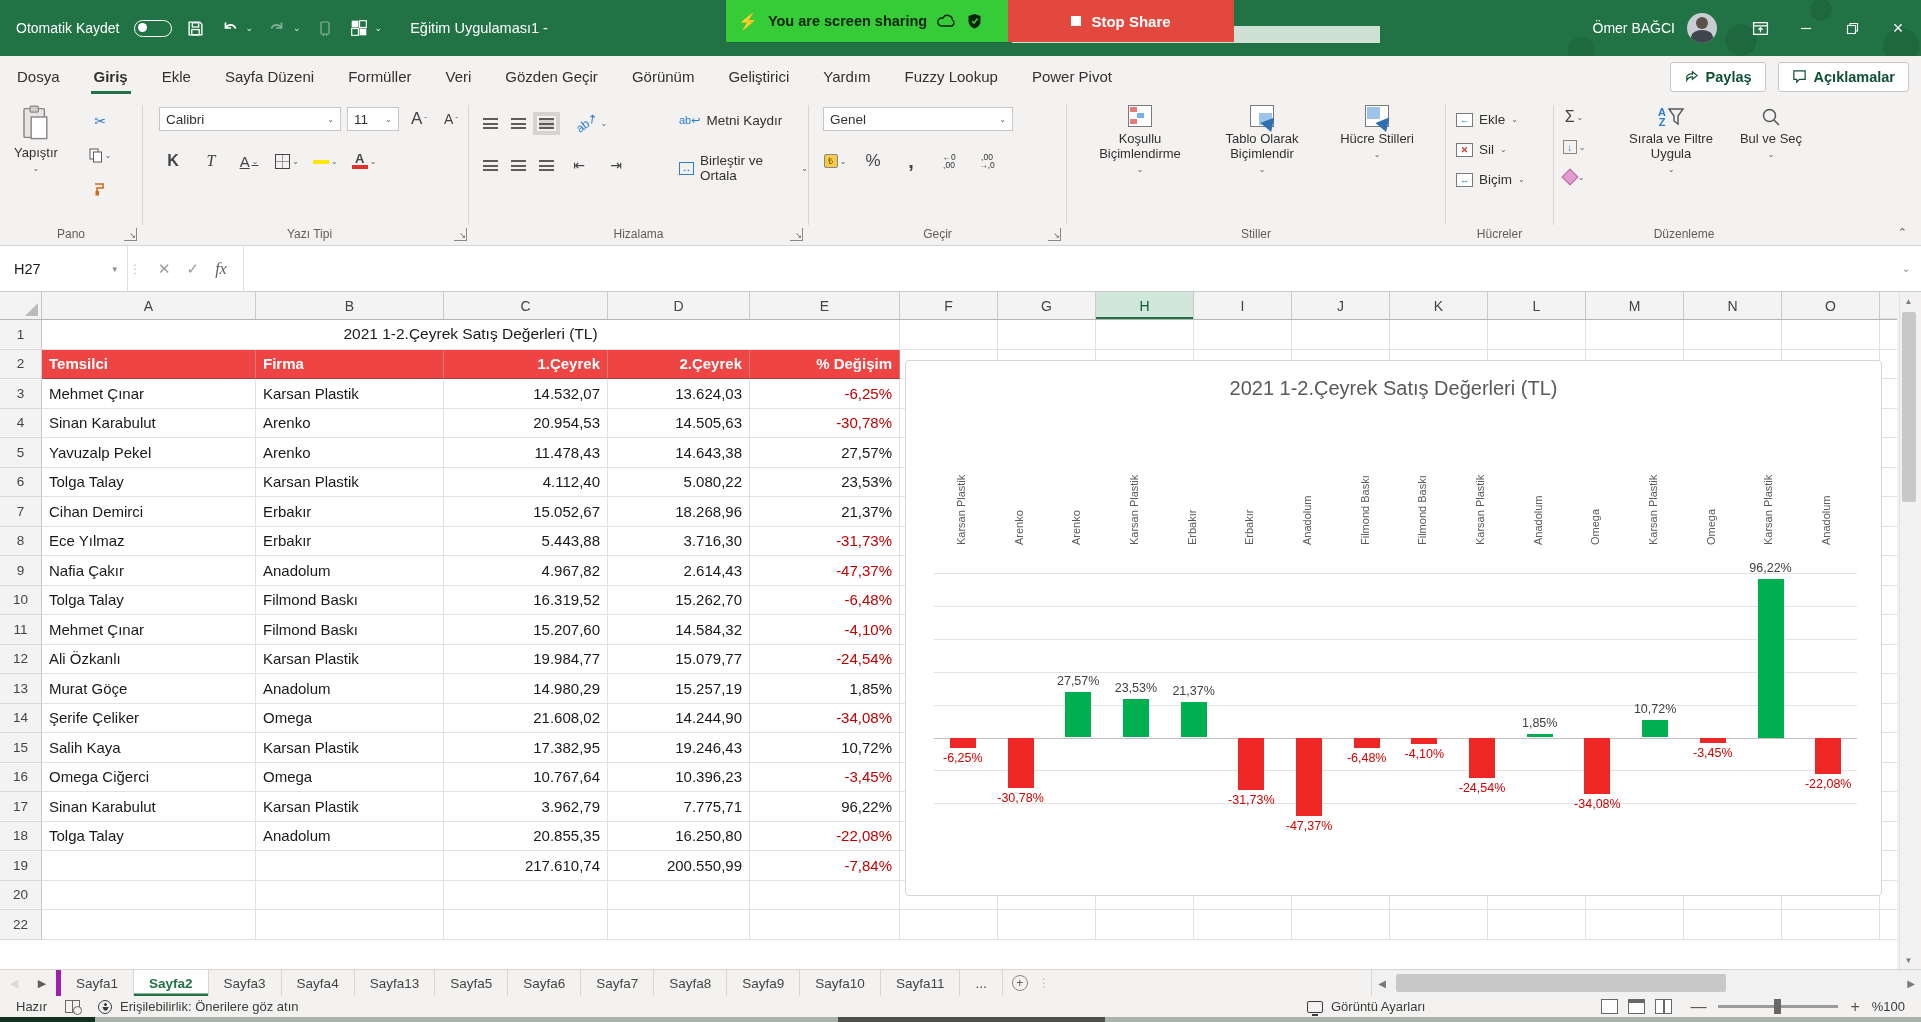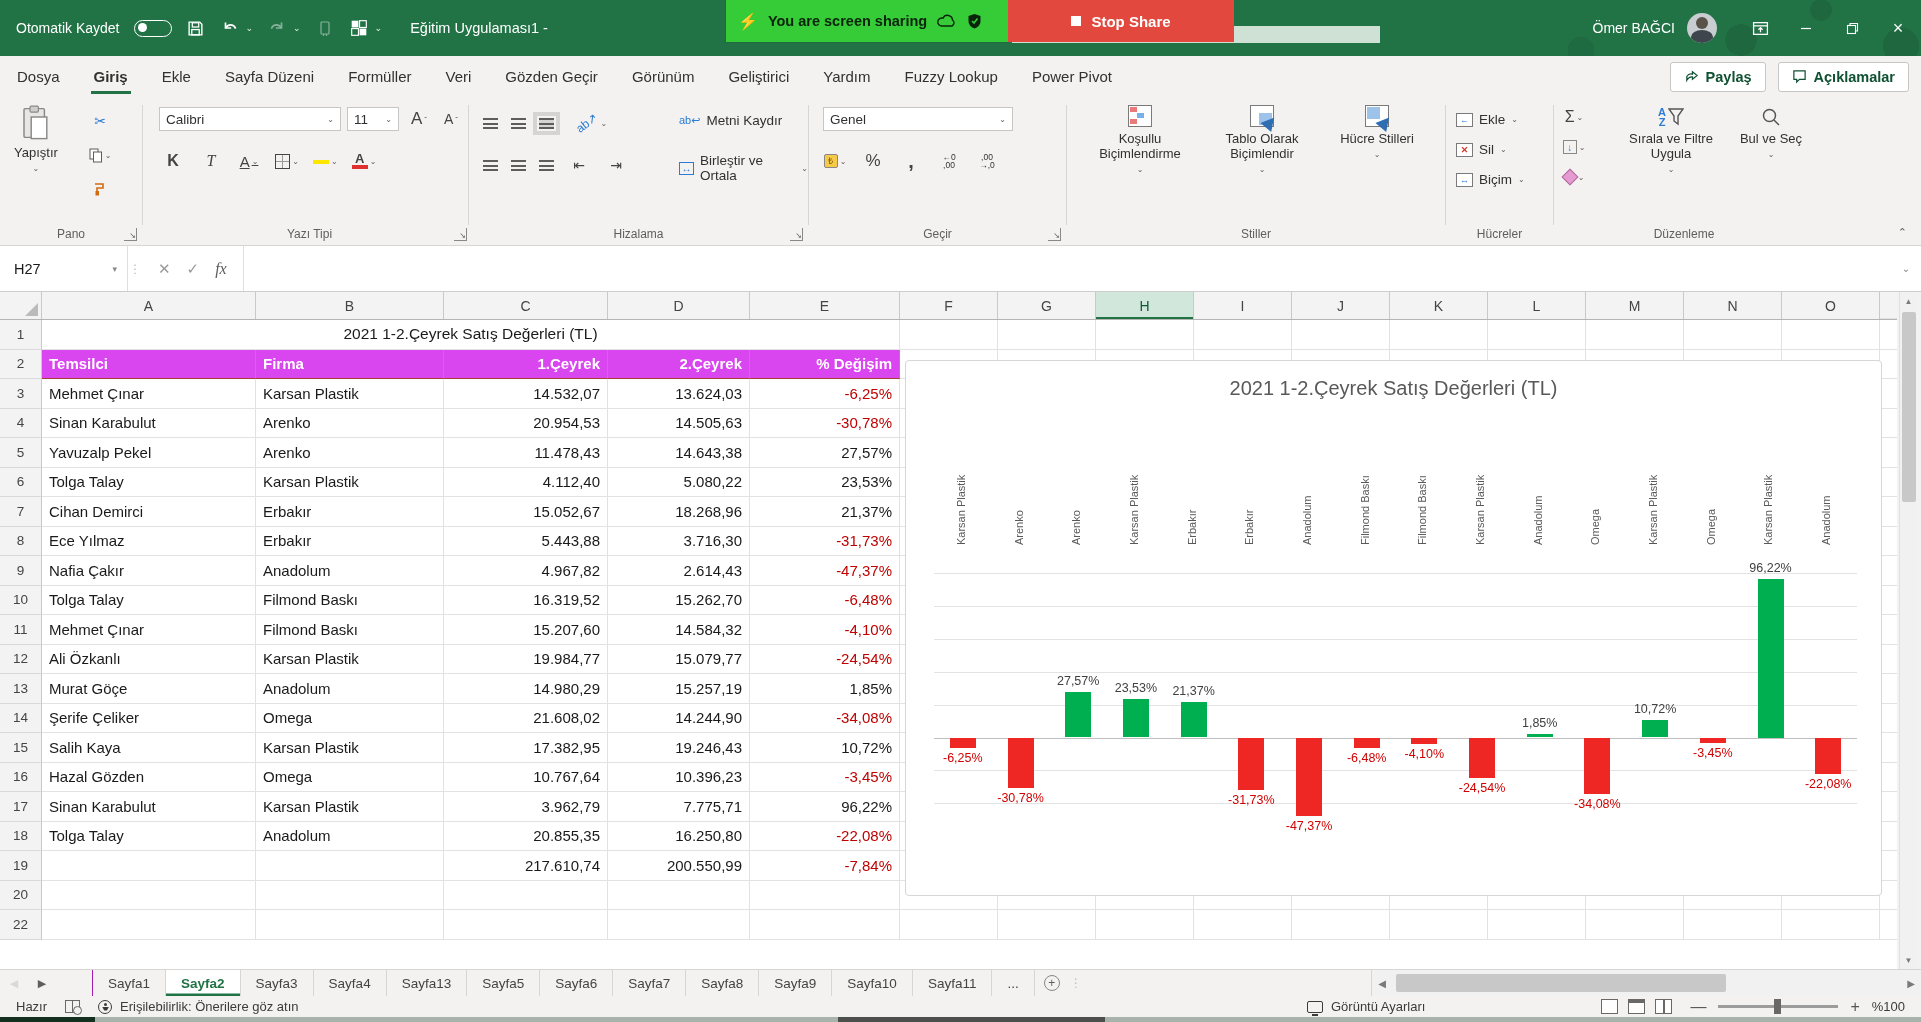--- a/index.html
+++ b/index.html
@@ -86,21 +86,21 @@
   #colheads { display:flex; height:28px; background:#f3f3f3; border-bottom:1px solid #b5b5b5; }
   .corner { width:42px; border-right:1px solid #c9c9c9; position:relative; background:#f3f3f3; }
   .corner::after { content:""; position:absolute; right:3px; bottom:3px; border-left:13px solid transparent; border-bottom:13px solid #bdbbb9; }
   .colhead { border-right:1px solid #c9c9c9; display:flex; align-items:center; justify-content:center; font-size:14px; color:#444; }
   .colhead.sel { background:#d2e7dc; color:#0e5c33; box-shadow:inset 0 -2px 0 #217346; }
   .grow { display:flex; height:29.5px; }
   .rowhead { width:42px; background:#f3f3f3; border-right:1px solid #c9c9c9; border-bottom:1px solid #d9d9d9; display:flex; align-items:center; justify-content:center; font-size:13.5px; color:#444; }
   .cell { border-right:1px solid #e2e2e2; border-bottom:1px solid #e2e2e2; font-size:15px; color:#1a1a1a; display:flex; align-items:center; padding:0 7px; white-space:nowrap; overflow:hidden; }
   .cell.right { justify-content:flex-end; }
   .cell.center { justify-content:center; }
-  .cell.hdr { background:#d946ef; color:#fff; font-weight:bold; border-right:1px solid #cf7a77; border-bottom:1px solid #a63f3c; }
+  .cell.hdr { background:#ef4444; color:#fff; font-weight:bold; border-right:1px solid #cf7a77; border-bottom:1px solid #a63f3c; }
   .cell.neg { color:#c00000; }
   .filler { flex:1; border-bottom:1px solid #e2e2e2; }
 
   
   #chart { position:absolute; left:905px; top:68px; width:977px; height:536px; background:#fff; border:1px solid #d6d6d6; border-radius:4px; }
   #chart-title { position:absolute; top:16px; left:0; right:0; text-align:center; font-size:20px; color:#595959; }
   .cat-lab { position:absolute; top:62px; height:122px; writing-mode:vertical-rl; transform:rotate(180deg); font-size:11px; color:#595959; text-align:left; display:flex; align-items:center; }
   .gline { position:absolute; left:28px; width:923px; height:1px; background:#e3e3e3; }
   .gline.zero { background:#bfbfbf; }
   .bar { position:absolute; }
@@ -113,21 +113,21 @@
   #vscroll { position:absolute; right:4px; top:292px; width:18px; height:677px; background:#f1f1f1; border-left:1px solid #e1e1e1; }
   #vscroll .arr { height:18px; display:flex; align-items:center; justify-content:center; font-size:8px; color:#7a7a7a; }
   #vscroll .thumb { position:absolute; left:2px; top:20px; width:14px; height:190px; background:#c8c8c8; border-radius:2px; }
   #vscroll .arr.dn { position:absolute; bottom:0; left:0; right:0; }
 
   
   #sheetbar { position:absolute; left:0; top:969px; width:1921px; height:27px; background:#f3f2f1; border-top:1px solid #d8d6d4; display:flex; align-items:stretch; font-size:13.5px; color:#444; }
   .nav { width:28px; display:flex; align-items:center; justify-content:center; font-size:11px; color:#605e5c; }
   .nav.dim { color:#bdbbb9; }
   .stab { padding:0 15px; display:flex; align-items:center; border-right:1px solid #d8d6d4; white-space:nowrap; }
-  .stab:first-of-type { border-left:1px solid #a21caf;margin-left:36px; }
+  .stab:first-of-type { border-left:5px solid #a21caf; }
   .stab.active { background:#fff; color:#217346; font-weight:bold; box-shadow:inset 0 -2.5px 0 #217346; }
   .newsheet { width:34px; display:flex; align-items:center; justify-content:center; }
   .newsheet .circ { width:16px; height:16px; border:1px solid #8a8886; border-radius:50%; display:flex; align-items:center; justify-content:center; font-size:12px; color:#605e5c; line-height:0; }
   #sheetbar .spacer { flex:1; }
   #hscroll { width:550px; display:flex; align-items:center; background:#f1f1f1; border-left:1px solid #d8d6d4; }
   #hscroll .arr { width:20px; text-align:center; font-size:10px; color:#7a7a7a; }
   #hscroll .track { flex:1; height:100%; position:relative; }
   #hscroll .thumb { position:absolute; left:4px; top:4px; height:18px; width:330px; background:#c8c8c8; border-radius:2px; }
 
   
@@ -804,21 +804,21 @@
         <div class="cell" style="width: 98px;"></div>
         <div class="cell" style="width: 98px;"></div>
         <div class="cell" style="width: 98px;"></div>
         <div class="cell" style="width: 98px;"></div>
         <div class="cell" style="width: 98px;"></div>
         <div class="cell" style="width: 98px;"></div>
         <div class="filler"></div>
       </div>
       <div class="grow">
         <div class="rowhead">16</div>
-        <div class="cell " style="width: 214px;">Hazal Gözden</div>
+        <div class="cell " style="width: 214px;">Omega Ciğerci</div>
         <div class="cell " style="width: 188px;">Omega</div>
         <div class="cell right" style="width: 164px;">10.767,64</div>
         <div class="cell right" style="width: 142px;">10.396,23</div>
         <div class="cell right neg" style="width: 150px;">-3,45%</div>
         <div class="cell" style="width: 98px;"></div>
         <div class="cell" style="width: 98px;"></div>
         <div class="cell" style="width: 98px;"></div>
         <div class="cell" style="width: 98px;"></div>
         <div class="cell" style="width: 98px;"></div>
         <div class="cell" style="width: 98px;"></div>

